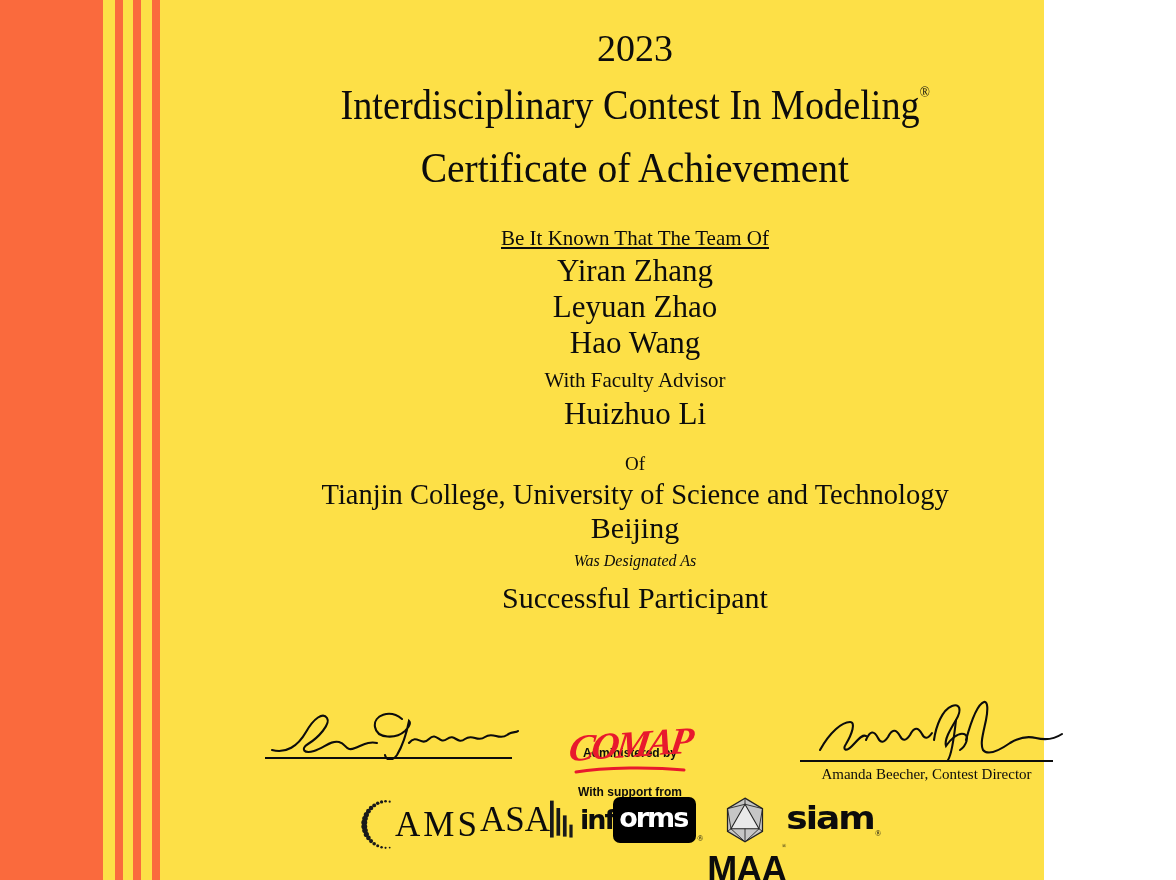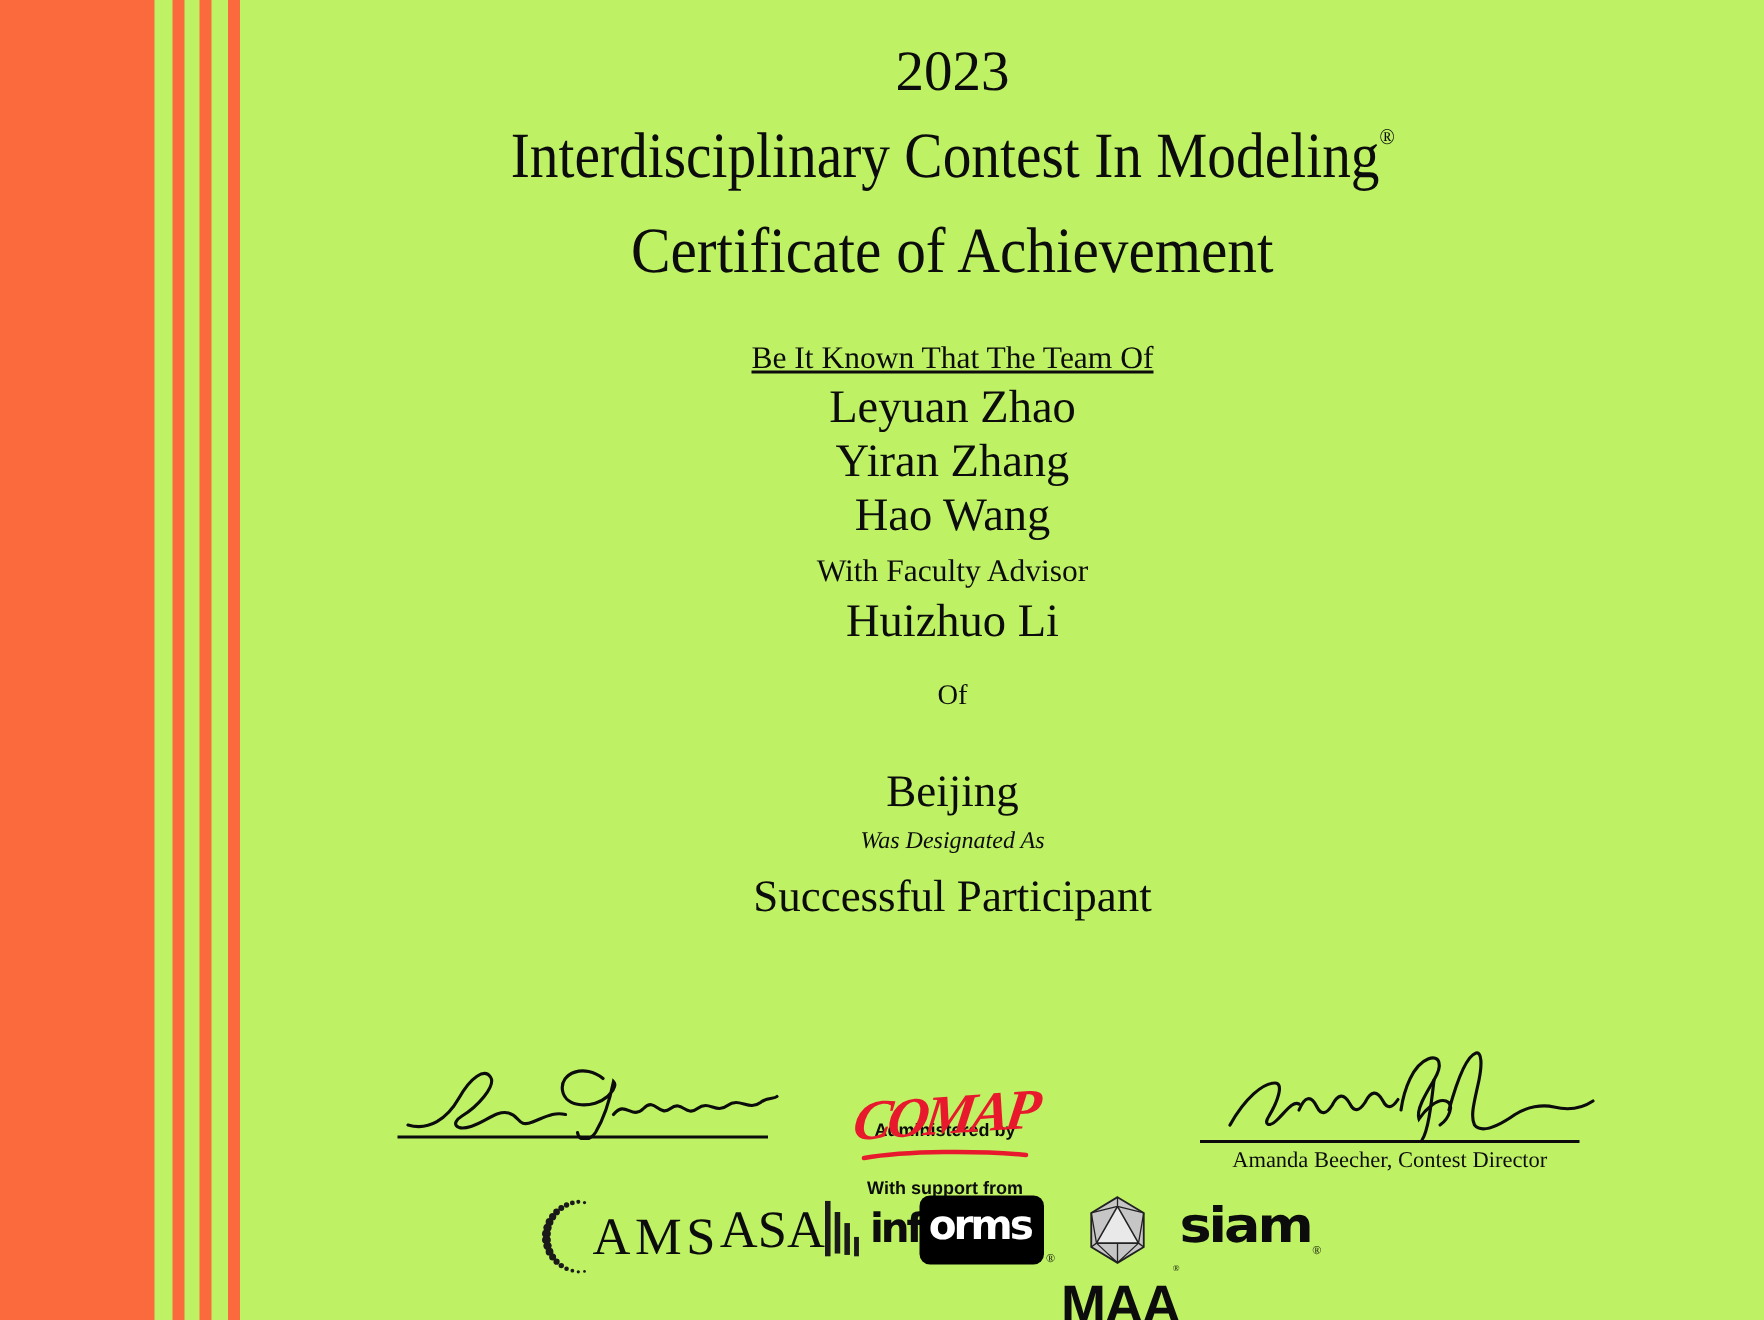--- a/index.html
+++ b/index.html
@@ -1,18 +1,18 @@
 <!DOCTYPE html>
 <html><head>
 <meta charset="utf-8">
 <style>
   * { margin:0; padding:0; box-sizing:border-box; }
   html,body { width:1176px; height:880px; background:#ffffff; overflow:hidden;
               font-family:"Liberation Serif", serif; color:#0c0c0c; }
-  .page { position:relative; width:1176px; height:880px; background:#bef264; }
+  .page { position:relative; width:1044px; height:880px; background:#fde047; }
 
   
   .band  { position:absolute; top:0; height:880px; background:#FA6A3D; }
   .band.main { left:0; width:103px; }
   .stripe1 { left:115px; width:8px; }
   .stripe2 { left:133px; width:8px; }
   .stripe3 { left:152px; width:8px; }
 
   
   .col { position:absolute; left:160px; width:950px; top:0; height:880px; }
@@ -95,29 +95,32 @@
       <span class="scale"><span>Interdisciplinary Contest In Modeling</span><sup class="regmark">®</sup></span>
     </div>
 
     <div class="cline subtitle">
       <span class="scale">Certificate of Achievement</span>
     </div>
 
     <div class="cline known">Be It Known That The Team Of</div>
 
     <div class="cline team">
+      <div class="teamname">Yiran Zhang</div>
       <div class="teamname">Leyuan Zhao</div>
-      <div class="teamname">Yiran Zhang</div>
       <div class="teamname">Hao Wang</div>
     </div>
 
     <div class="cline advlabel">With Faculty Advisor</div>
     <div class="cline advisor">Huizhuo Li</div>
 
     <div class="cline oflabel">Of</div>
+    <div class="cline inst1">
+      <span class="scale">Tianjin College, University of Science and Technology</span>
+    </div>
     <div class="cline inst2">Beijing</div>
 
     <div class="cline deslabel">Was Designated As</div>
     <div class="cline designation">Successful Participant</div>
   </div>
 
   <svg class="sig-svg" style="left:268px; top:706px;" width="252" height="54" viewBox="0 0 252 54" fill="none" stroke="#0c0c0c" stroke-width="2.1" stroke-linecap="round">
     <path d="M4,44 C18,48 30,40 38,26 C46,12 55,6 59,12 C63,18 50,32 40,38 C32,43 36,48 46,45 C56,42 63,34 71,36 C79,38 77,46 87,42 C95,39 101,35 109,37"></path>
     <path d="M134,13 C122,3 105,9 107,21 C109,33 128,33 137,25 C141,21 143,17 141,15 C139,25 135,39 129,49 C125,55 118,55 117,49"></path>
     <path d="M141,37 C149,27 153,41 161,33 C169,25 171,39 179,33 C187,27 189,39 197,33 C205,27 209,37 217,31 C225,25 231,35 239,29 C244,25 248,27 250,25"></path>

